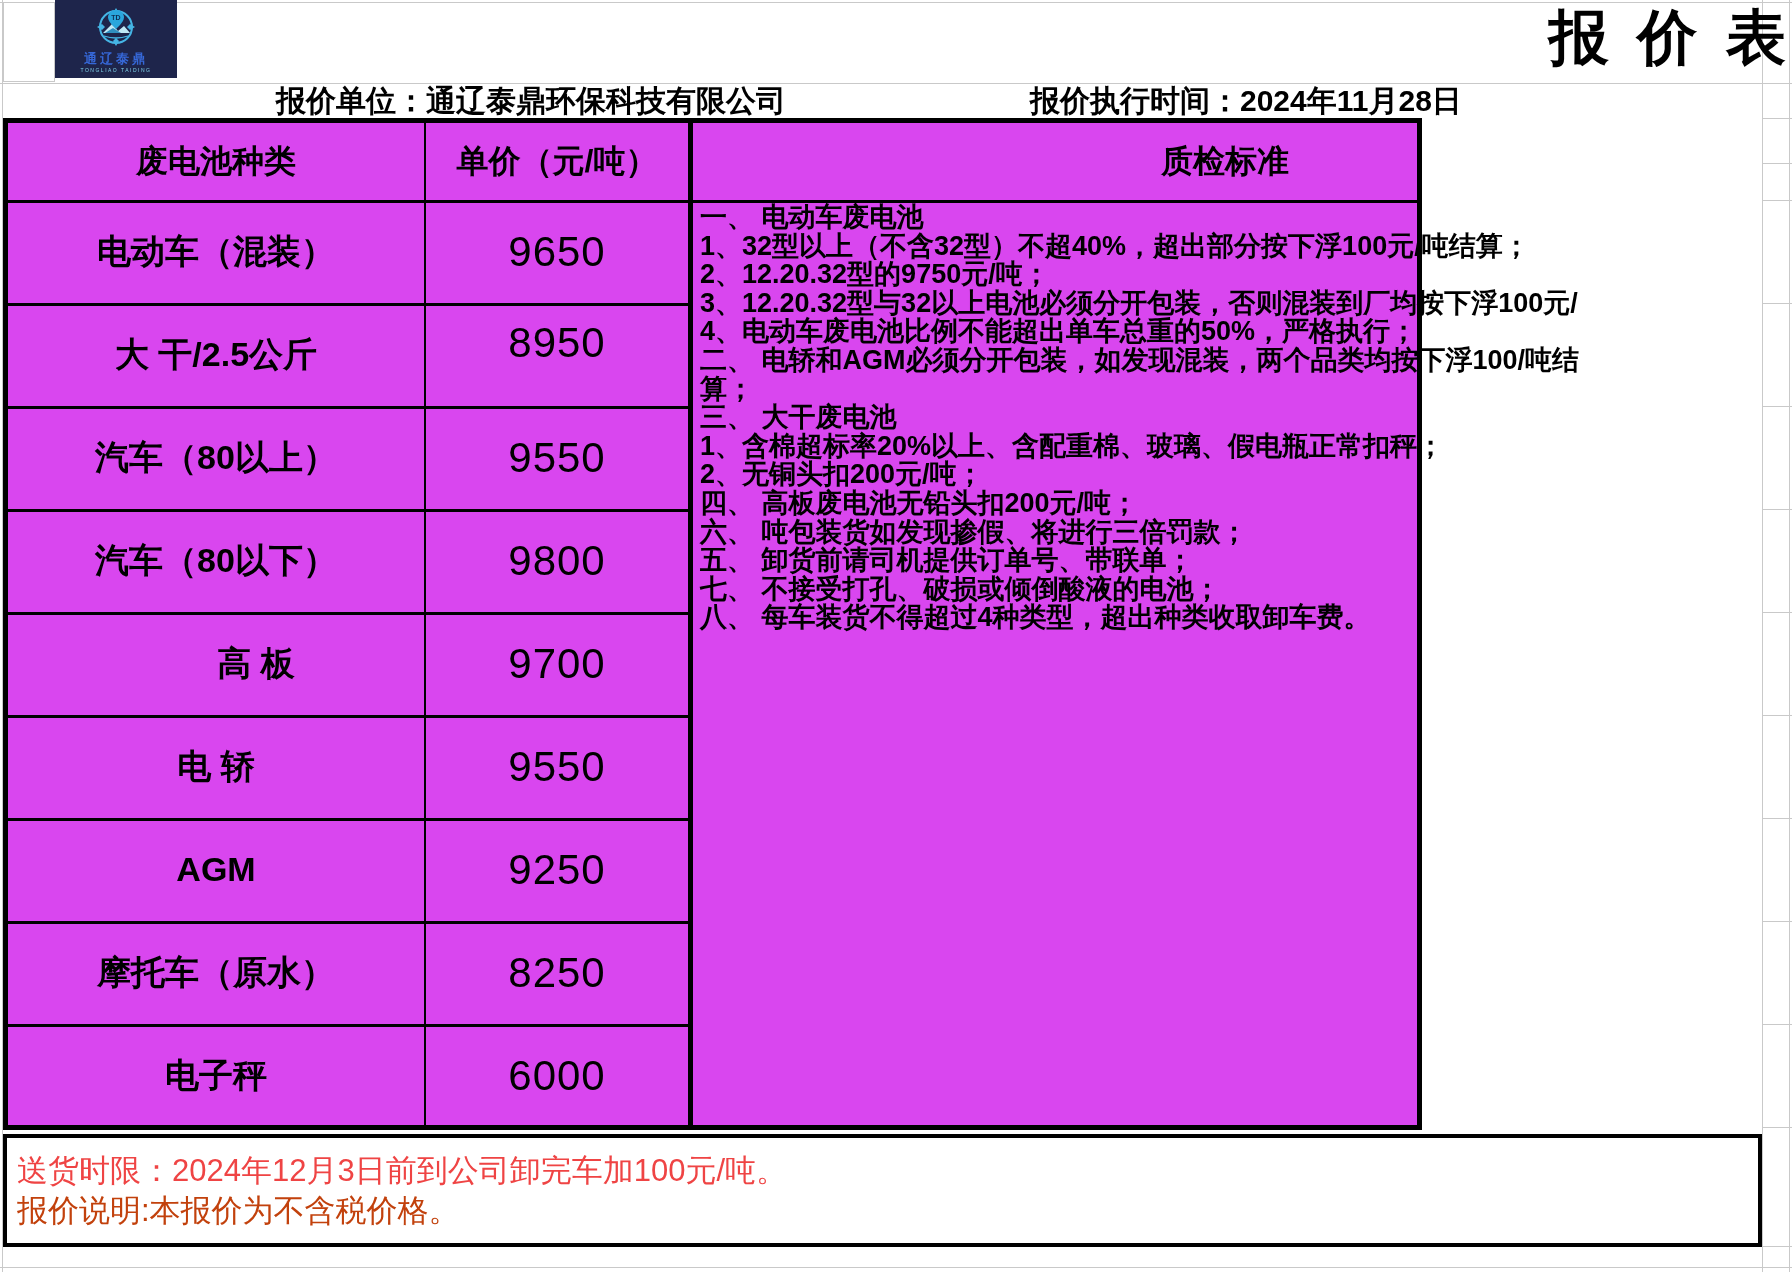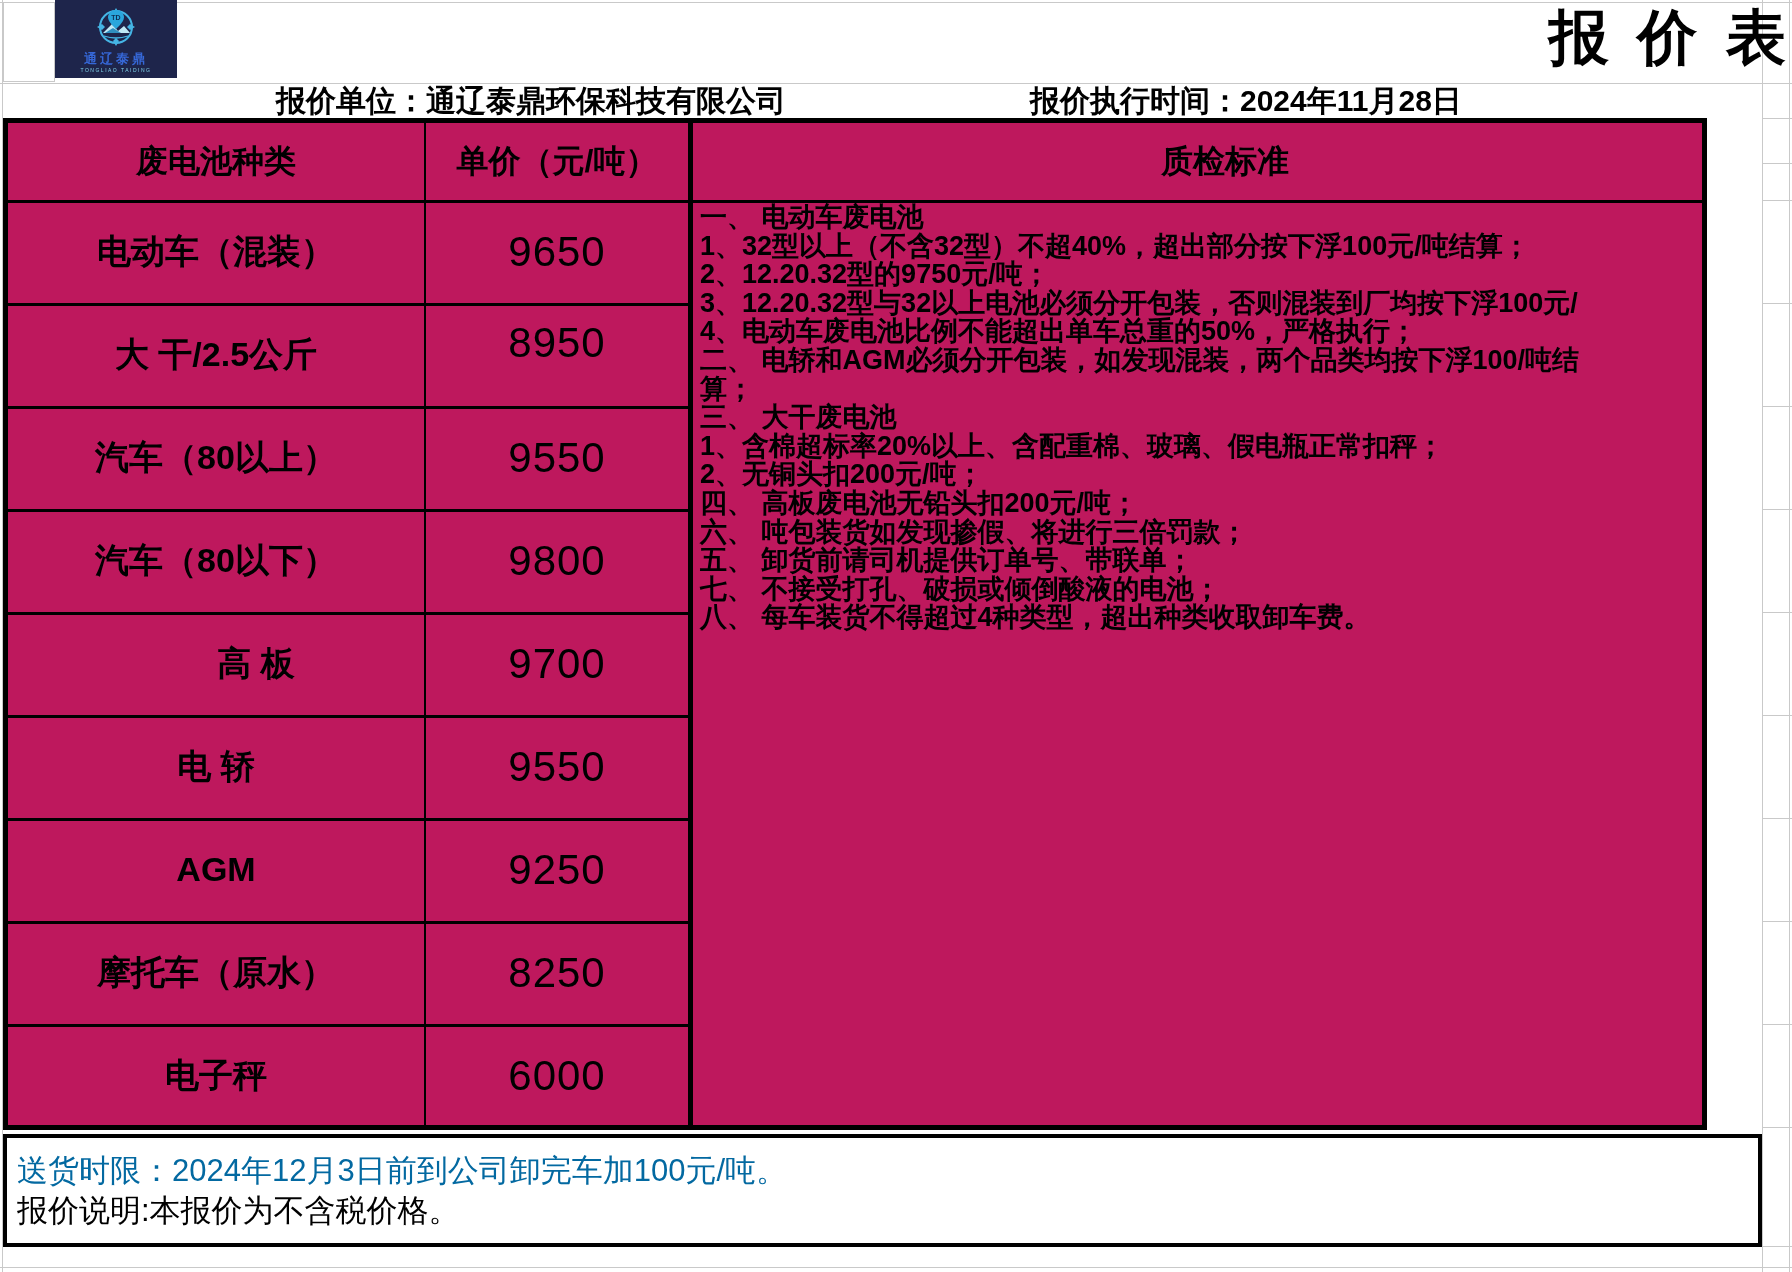--- a/index.html
+++ b/index.html
@@ -15,22 +15,22 @@
   
   .title{
     position:absolute;left:0;top:2px;width:1792px;text-align:right;
     font-size:60px;font-weight:bold;letter-spacing:6px;line-height:72px;white-space:pre;
   }
   
   .info-vendor{position:absolute;left:276px;top:85px;font-size:30px;font-weight:bold;line-height:32px;white-space:nowrap;}
   .info-date{position:absolute;left:1030px;top:85px;font-size:30px;font-weight:bold;line-height:32px;white-space:nowrap;}
   
   .qtable{
-    position:absolute;left:3px;top:118px;width:1704px;height:1012px;
-    border:5px solid #000;box-sizing:border-box;background:#be185d;
+    position:absolute;left:3px;top:118px;width:1419px;height:1012px;
+    border:5px solid #000;box-sizing:border-box;background:#d946ef;
   }
   .vline1{position:absolute;left:416px;top:0;width:2px;height:100%;background:#000;}
   .vline2{position:absolute;left:680px;top:0;width:5px;height:100%;background:#000;}
   .hdr-bottom{position:absolute;left:0;top:77px;width:100%;height:3px;background:#000;}
   .rowline{position:absolute;left:0;width:682px;height:3px;background:#000;}
   .th{position:absolute;top:0;height:77px;line-height:77px;text-align:center;font-size:32px;font-weight:bold;}
   .th-type{left:0;width:416px;}
   .th-price{left:418px;width:262px;}
   .th-std{left:685px;width:1064px;}
   .cat{position:absolute;left:0;width:416px;height:103px;line-height:103px;text-align:center;font-size:34px;font-weight:bold;white-space:nowrap;}
@@ -152,17 +152,17 @@
       <div class="std-line">2、无铜头扣200元/吨；</div>
       <div class="std-line">四、 高板废电池无铅头扣200元/吨；</div>
       <div class="std-line">六、 吨包装货如发现掺假、将进行三倍罚款；</div>
       <div class="std-line">五、 卸货前请司机提供订单号、带联单；</div>
       <div class="std-line">七、 不接受打孔、破损或倾倒酸液的电池；</div>
       <div class="std-line">八、 每车装货不得超过4种类型，超出种类收取卸车费。</div>
     </div>
   </div>
 
   <div class="notebox">
-    <div class="note-line l1" style="color: #0369a1;">送货时限：2024年12月3日前到公司卸完车加100元/吨。</div>
-    <div class="note-line l2" style="color: #000000;">报价说明:本报价为不含税价格。</div>
+    <div class="note-line l1" style="color: #ef4444;">送货时限：2024年12月3日前到公司卸完车加100元/吨。</div>
+    <div class="note-line l2" style="color: #c2410c;">报价说明:本报价为不含税价格。</div>
   </div>
 
 </div>
 
 </body></html>

